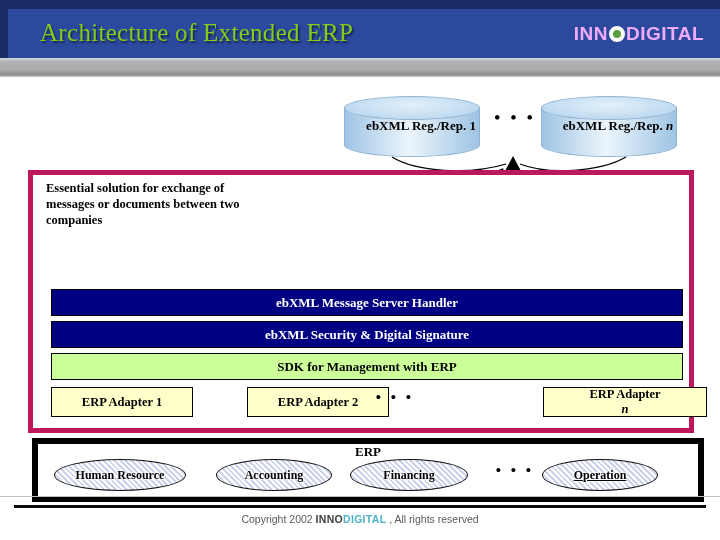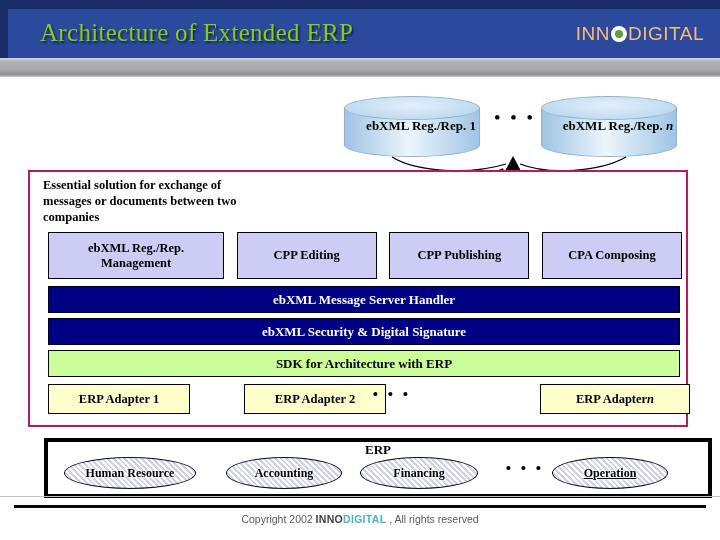--- a/index.html
+++ b/index.html
@@ -5,21 +5,21 @@
   html,body{margin:0;padding:0;background:#fff;}
   .slide{position:relative;width:720px;height:540px;background:#ffffff;overflow:hidden;
          font-family:"Liberation Serif",serif;color:#000;}
 
   
   .header{position:absolute;left:0;top:0;width:720px;height:58px;background:#2b4a9e;
           border-top:9px solid #1a2c66;border-left:8px solid #1a2c66;box-sizing:border-box;}
   .slide-title{position:absolute;left:32px;top:10px;font-size:25px;color:#84cc16;
                text-shadow:1.5px 1.5px 2px rgba(0,0,0,0.55);letter-spacing:0.3px;}
   .logo{position:absolute;right:16px;top:14px;display:flex;align-items:center;
-        font-family:"Liberation Sans",sans-serif;font-weight:400;font-size:19px;color:#fdba74;letter-spacing:0.5px;}
+        font-family:"Liberation Sans",sans-serif;font-weight:700;font-size:19px;color:#f0abfc;letter-spacing:0.5px;}
   .logo-o{display:inline-block;width:8px;height:8px;border-radius:50%;
           border:4px solid #ffffff;background:#5a9e3f;margin:0 1px;}
   .gray-band{position:absolute;left:0;top:58px;width:720px;height:19px;
              background:linear-gradient(to bottom,#d6d8dd 0%,#b3b3b6 18%,#a8a8ab 65%,#8d8d91 88%,#cfcfcf 100%);}
 
   
   .cylinder{position:absolute;width:136px;height:64px;}
   .cyl-body{position:absolute;left:0;top:11px;width:134px;height:49px;
             background:linear-gradient(90deg,#9fc4e4 0%,#ecf5fc 48%,#9fc4e4 100%);
             border:1px solid #8fb2d2;border-top:none;
@@ -30,21 +30,21 @@
   .cyl-label{position:absolute;left:0;top:22px;width:136px;text-align:center;
              font-weight:bold;font-size:13px;padding-left:9px;}
   .dots{font-weight:bold;letter-spacing:3px;}
   .dots-cyl{position:absolute;left:487px;top:108px;width:56px;text-align:center;font-size:17px;}
 
   
   .connectors{position:absolute;left:0;top:0;width:720px;height:540px;pointer-events:none;}
 
   
   .main-box{position:absolute;left:28px;top:170px;width:656px;height:253px;
-            background:#fff;border:2px solid #be185d;}
+            background:#fff;border:5px solid #be185d;}
   .callout{position:absolute;left:13px;top:5px;width:212px;font-weight:bold;
            font-size:12.5px;line-height:1.28;}
   .modules-row{position:absolute;left:18px;top:60px;width:634px;height:47px;
                display:flex;justify-content:space-between;}
   .module-box{box-sizing:border-box;border:1px solid #000;background:#ccccf5;
               display:flex;align-items:center;justify-content:center;text-align:center;
               font-weight:bold;font-size:12.5px;line-height:1.2;padding:2px 6px;}
   .module-wide{width:176px;}
   .module-std{width:140px;}
   .layer{position:absolute;left:18px;width:632px;height:27px;box-sizing:border-box;
@@ -52,26 +52,26 @@
          font-weight:bold;font-size:13px;}
   .layer-navy{background:#000082;color:#ffffff;}
   .layer-green{background:#ccff99;color:#000;}
   .layer1{top:114px;} .layer2{top:146px;} .layer3{top:178px;}
   .adapter{position:absolute;top:212px;height:30px;box-sizing:border-box;border:1px solid #000;
            background:#ffffcc;display:flex;align-items:center;justify-content:center;
            font-weight:bold;font-size:12.5px;}
   .adapter1{left:18px;width:142px;}
   .adapter2{left:176px;width:142px;margin-left:38px;}
   .dots-adapters{position:absolute;left:332px;top:214px;width:60px;text-align:center;font-size:15px;}
-  .adapterN{left:510px;width:150px;}
+  .adapterN{left:510px;width:164px;flex-direction:column;}
   .italic{font-style:italic;}
 
   
-  .erp-box{position:absolute;left:44px;top:438px;width:660px;height:52px;
-           background:#fff;border:4px solid #000000;}
+  .erp-box{position:absolute;left:32px;top:438px;width:660px;height:52px;
+           background:#fff;border:6px solid #000000;}
   .erp-label{position:absolute;left:0;top:0;width:100%;text-align:center;
              font-weight:bold;font-size:13px;}
   .ellipse{position:absolute;top:15px;height:32px;box-sizing:border-box;border:1px solid #111;
            border-radius:50%;
            background:repeating-linear-gradient(45deg,#ffffff 0 2px,#ccd1ec 2px 4px);
            display:flex;align-items:center;justify-content:center;
            font-weight:bold;font-size:12px;
            text-shadow:0 0 3px #fff,0 0 3px #fff,0 0 3px #fff;}
   .ellipse1{left:16px;width:132px;}
   .ellipse2{left:178px;width:116px;}
@@ -118,30 +118,24 @@
     <path d="M 392,157 C 416,172 470,175 506,164" fill="none" stroke="#000" stroke-width="1.2"></path>
     <path d="M 626,157 C 600,172 548,175 520,164" fill="none" stroke="#000" stroke-width="1.2"></path>
     <polygon points="513,156 505,171 521,171" fill="#000"></polygon>
     <path d="M 203,203 C 272,217 348,213 416,195 C 456,185 487,176 506,168" fill="none" stroke="#000" stroke-width="1.7" stroke-dasharray="6,4"></path>
     <path d="M 451,232 C 452,212 468,208 483,196 C 495,187 502,178 508,169" fill="none" stroke="#000" stroke-width="1.7" stroke-dasharray="6,4"></path>
   </svg>
 
   <div class="main-box">
     <div class="callout">Essential solution for exchange of messages or documents between two companies</div>
 
-    <div class="modules-row">
-      <div class="module-box module-wide">ebXML Reg./Rep. Management</div>
-      <div class="module-box module-std">CPP Editing</div>
-      <div class="module-box module-std">CPP Publishing</div>
-      <div class="module-box module-std">CPA Composing</div>
-    </div>
 
     <div class="layer layer-navy layer1">ebXML Message Server Handler</div>
     <div class="layer layer-navy layer2">ebXML Security &amp; Digital Signature</div>
-    <div class="layer layer-green layer3">SDK for Architecture with ERP</div>
+    <div class="layer layer-green layer3">SDK for Management with ERP</div>
 
     <div class="adapter adapter1">ERP Adapter 1</div>
     <div class="adapter adapter2">ERP Adapter 2</div>
     <div class="dots dots-adapters">• • •</div>
     <div class="adapter adapterN">
         <span>ERP Adapter </span>
         <span class="italic">n</span>
       </div>
   </div>
 

